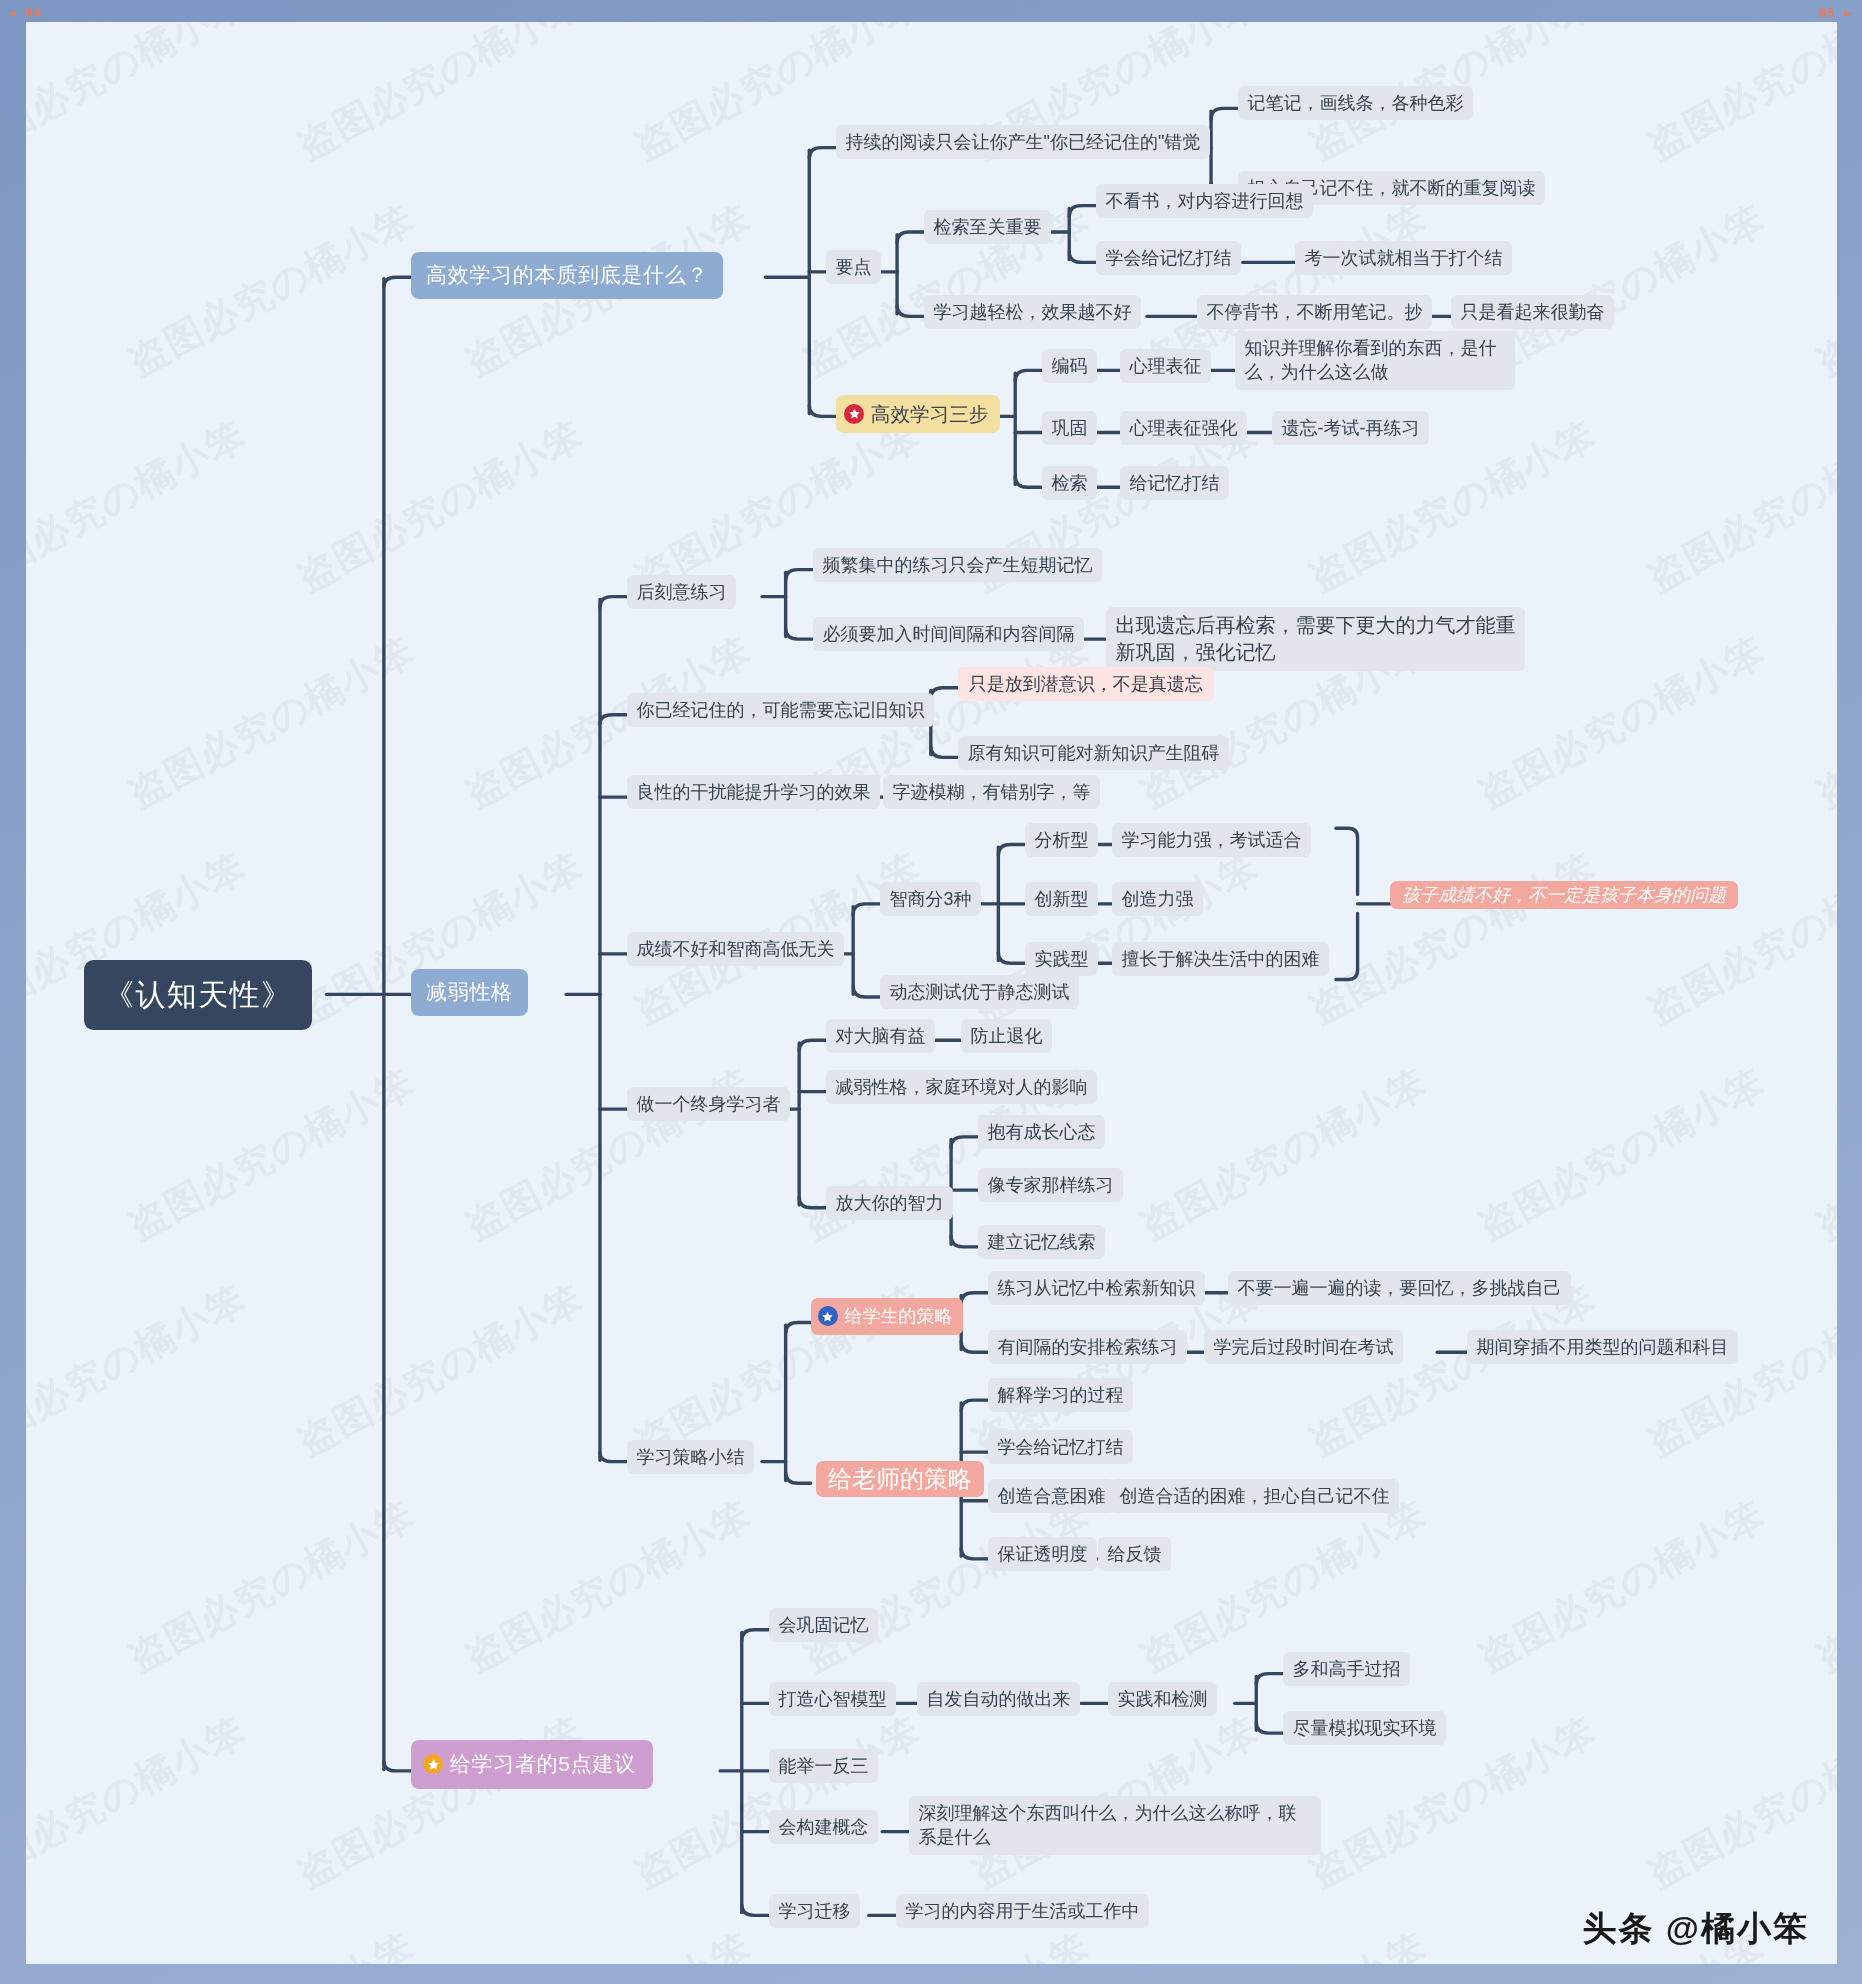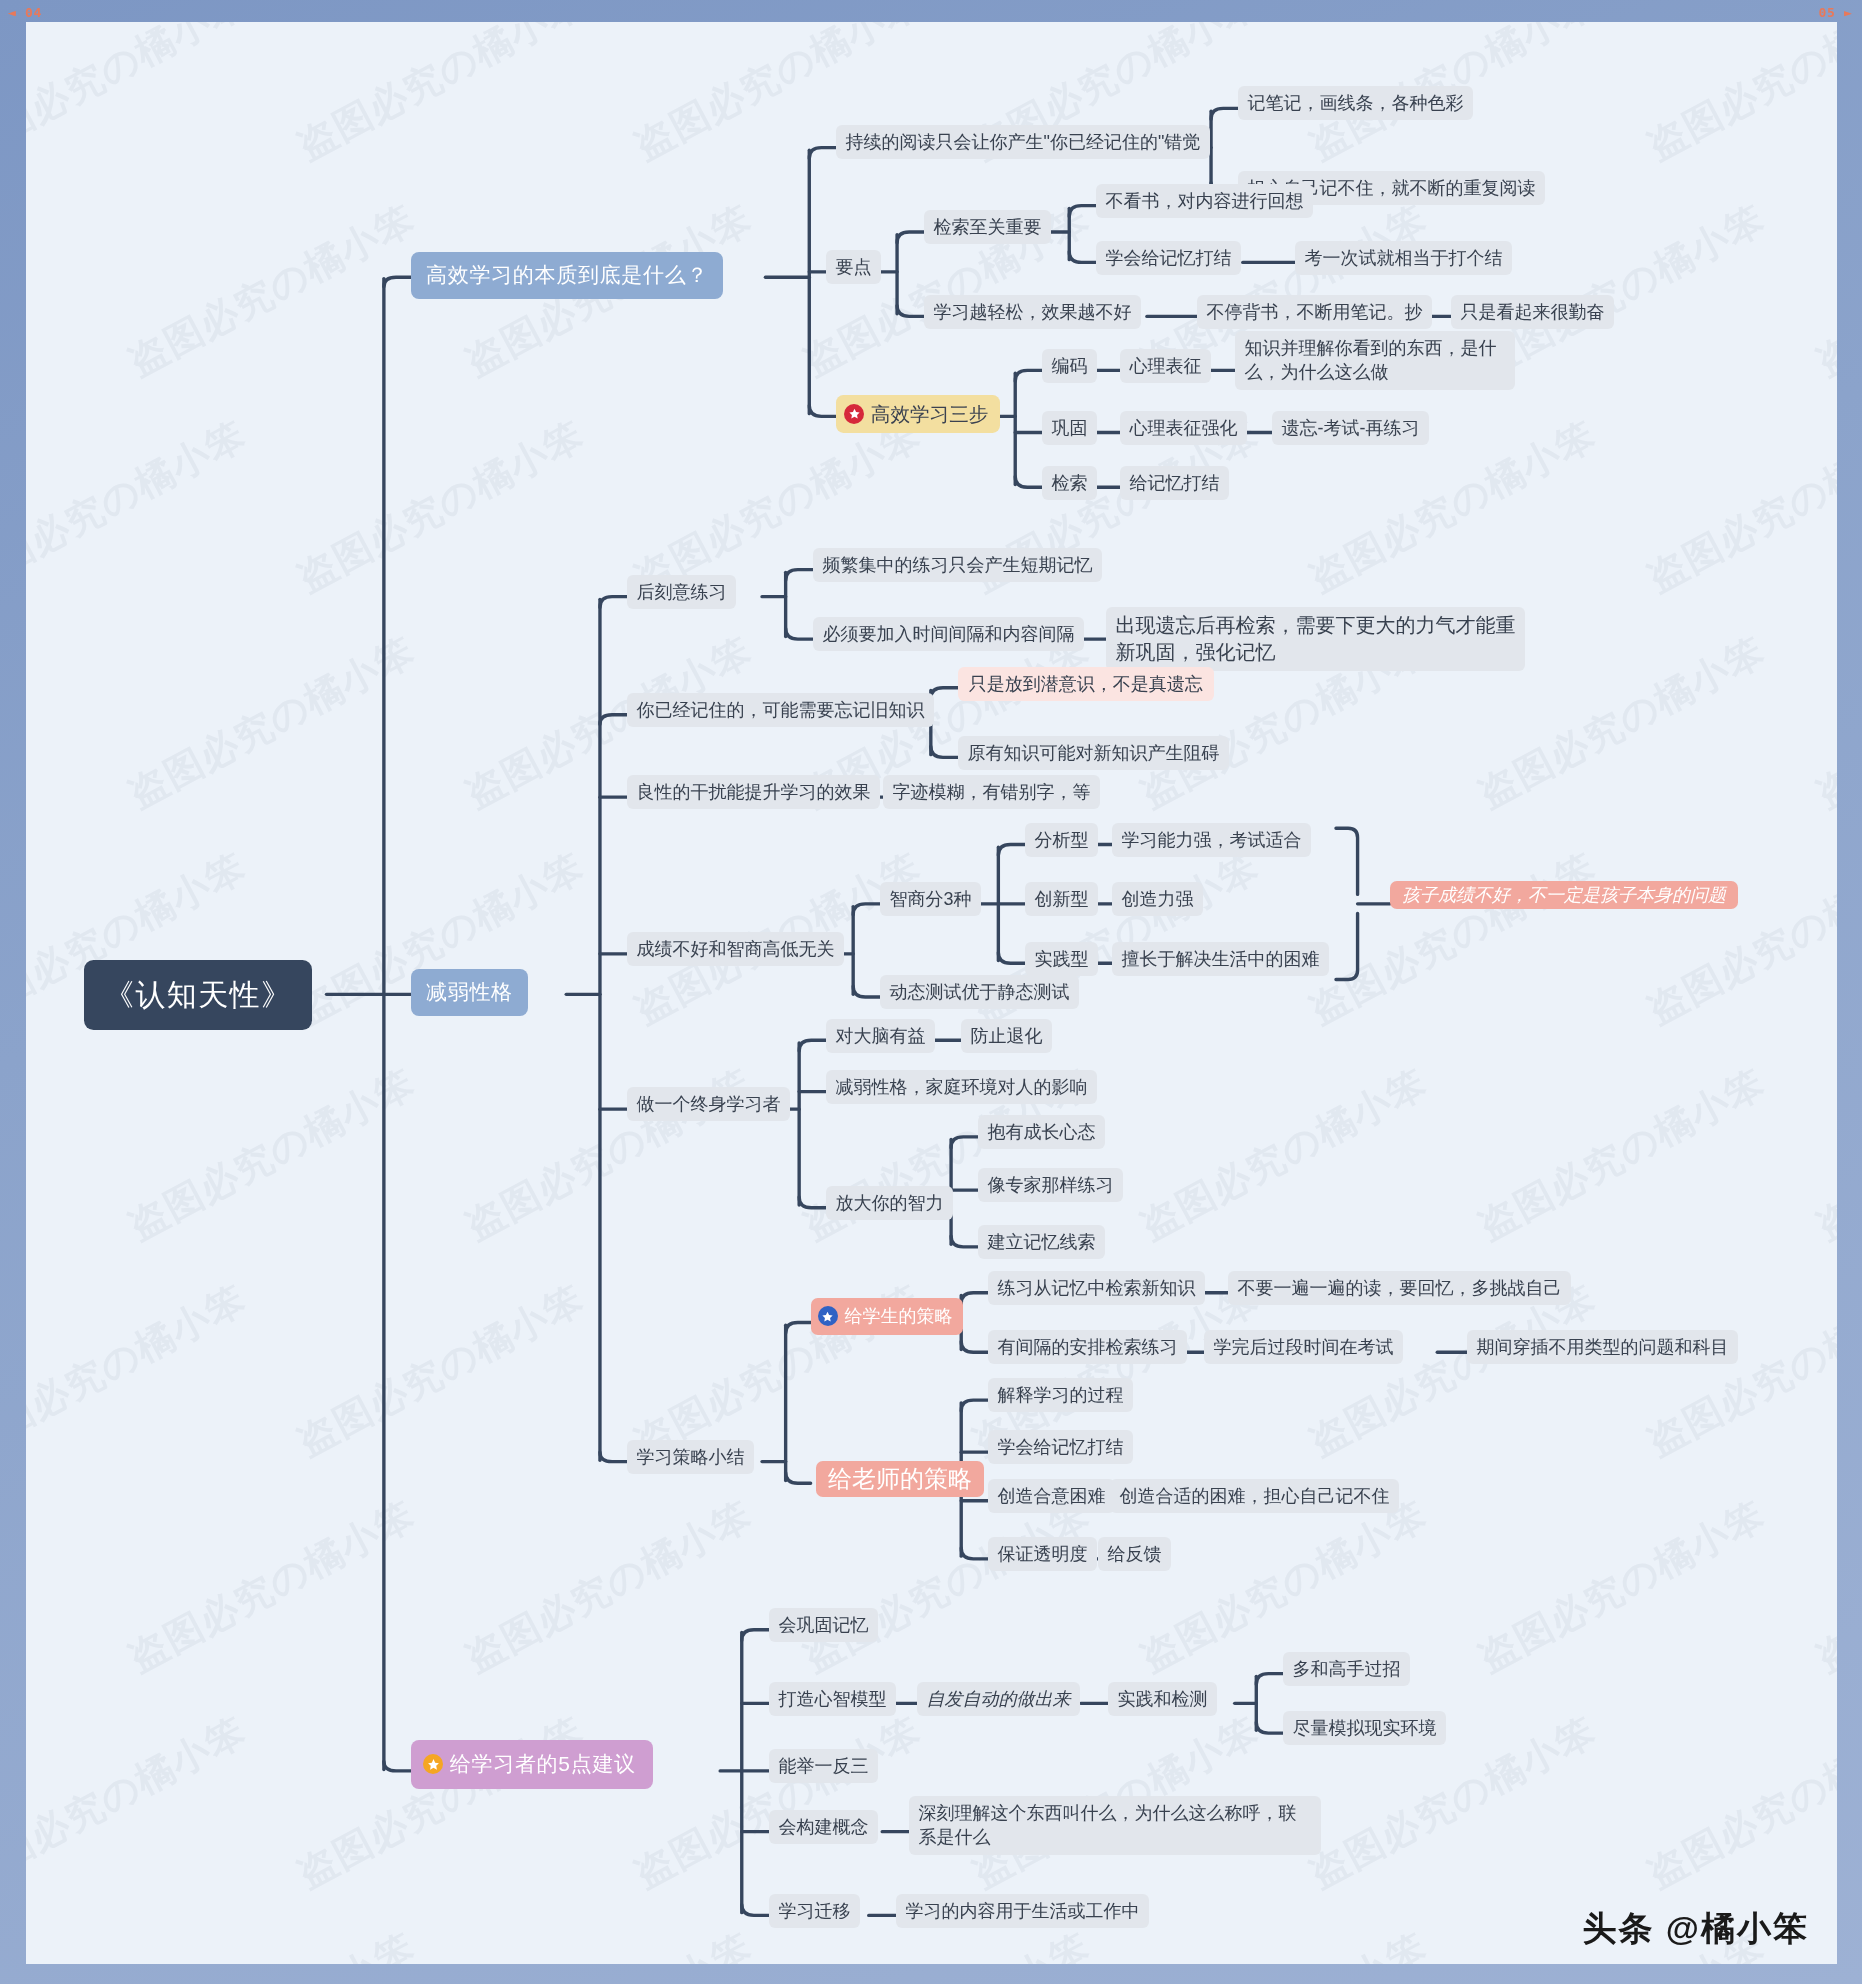--- a/index.html
+++ b/index.html
@@ -377,21 +377,21 @@
   <div class="node n-salmon-plain" style="left:749px; top:1439px; font-size:24px; font-style:normal;margin-left:41px;"><span class="ntext">给老师的策略</span></div>
   <div class="node n-plain" style="left:962px; top:1356px; font-size:18px;"><span class="ntext">解释学习的过程</span></div>
   <div class="node n-plain" style="left:962px; top:1408px; font-size:18px;"><span class="ntext">学会给记忆打结</span></div>
   <div class="node n-plain" style="left:962px; top:1457px; font-size:18px;"><span class="ntext">创造合意困难</span></div>
   <div class="node n-plain" style="left:1084px; top:1457px; font-size:18px;"><span class="ntext">创造合适的困难，担心自己记不住</span></div>
   <div class="node n-plain" style="left:962px; top:1515px; font-size:18px;"><span class="ntext">保证透明度</span></div>
   <div class="node n-plain" style="left:1072px; top:1515px; font-size:18px;"><span class="ntext">给反馈</span></div>
 
   <div class="node n-plain" style="left:743px; top:1586px; font-size:18px;"><span class="ntext">会巩固记忆</span></div>
   <div class="node n-plain" style="left:743px; top:1660px; font-size:18px;"><span class="ntext">打造心智模型</span></div>
-  <div class="node n-plain" style="left:891px; top:1660px; font-size:18px;font-style:italic;"><span class="ntext">自发自动的做出来</span></div>
+  <div class="node n-plain" style="left:891px; top:1660px; font-size:18px;"><span class="ntext">自发自动的做出来</span></div>
   <div class="node n-plain" style="left:1082px; top:1660px; font-size:18px;"><span class="ntext">实践和检测</span></div>
   <div class="node n-plain" style="left:1257px; top:1630px; font-size:18px;"><span class="ntext">多和高手过招</span></div>
   <div class="node n-plain" style="left:1257px; top:1689px; font-size:18px;"><span class="ntext">尽量模拟现实环境</span></div>
   <div class="node n-plain" style="left:743px; top:1727px; font-size:18px;"><span class="ntext">能举一反三</span></div>
   <div class="node n-plain" style="left:743px; top:1788px; font-size:18px;"><span class="ntext">会构建概念</span></div>
   <div class="node n-plain" style="left:883px; top:1774px; font-size:18px; width:412px;"><span class="ntext">深刻理解这个东西叫什么，为什么这么称呼，联系是什么</span></div>
   <div class="node n-plain" style="left:743px; top:1872px; font-size:18px;"><span class="ntext">学习迁移</span></div>
   <div class="node n-plain" style="left:870px; top:1872px; font-size:18px;"><span class="ntext">学习的内容用于生活或工作中</span></div>
 
   <div id="credit">头条 @橘小笨</div>

